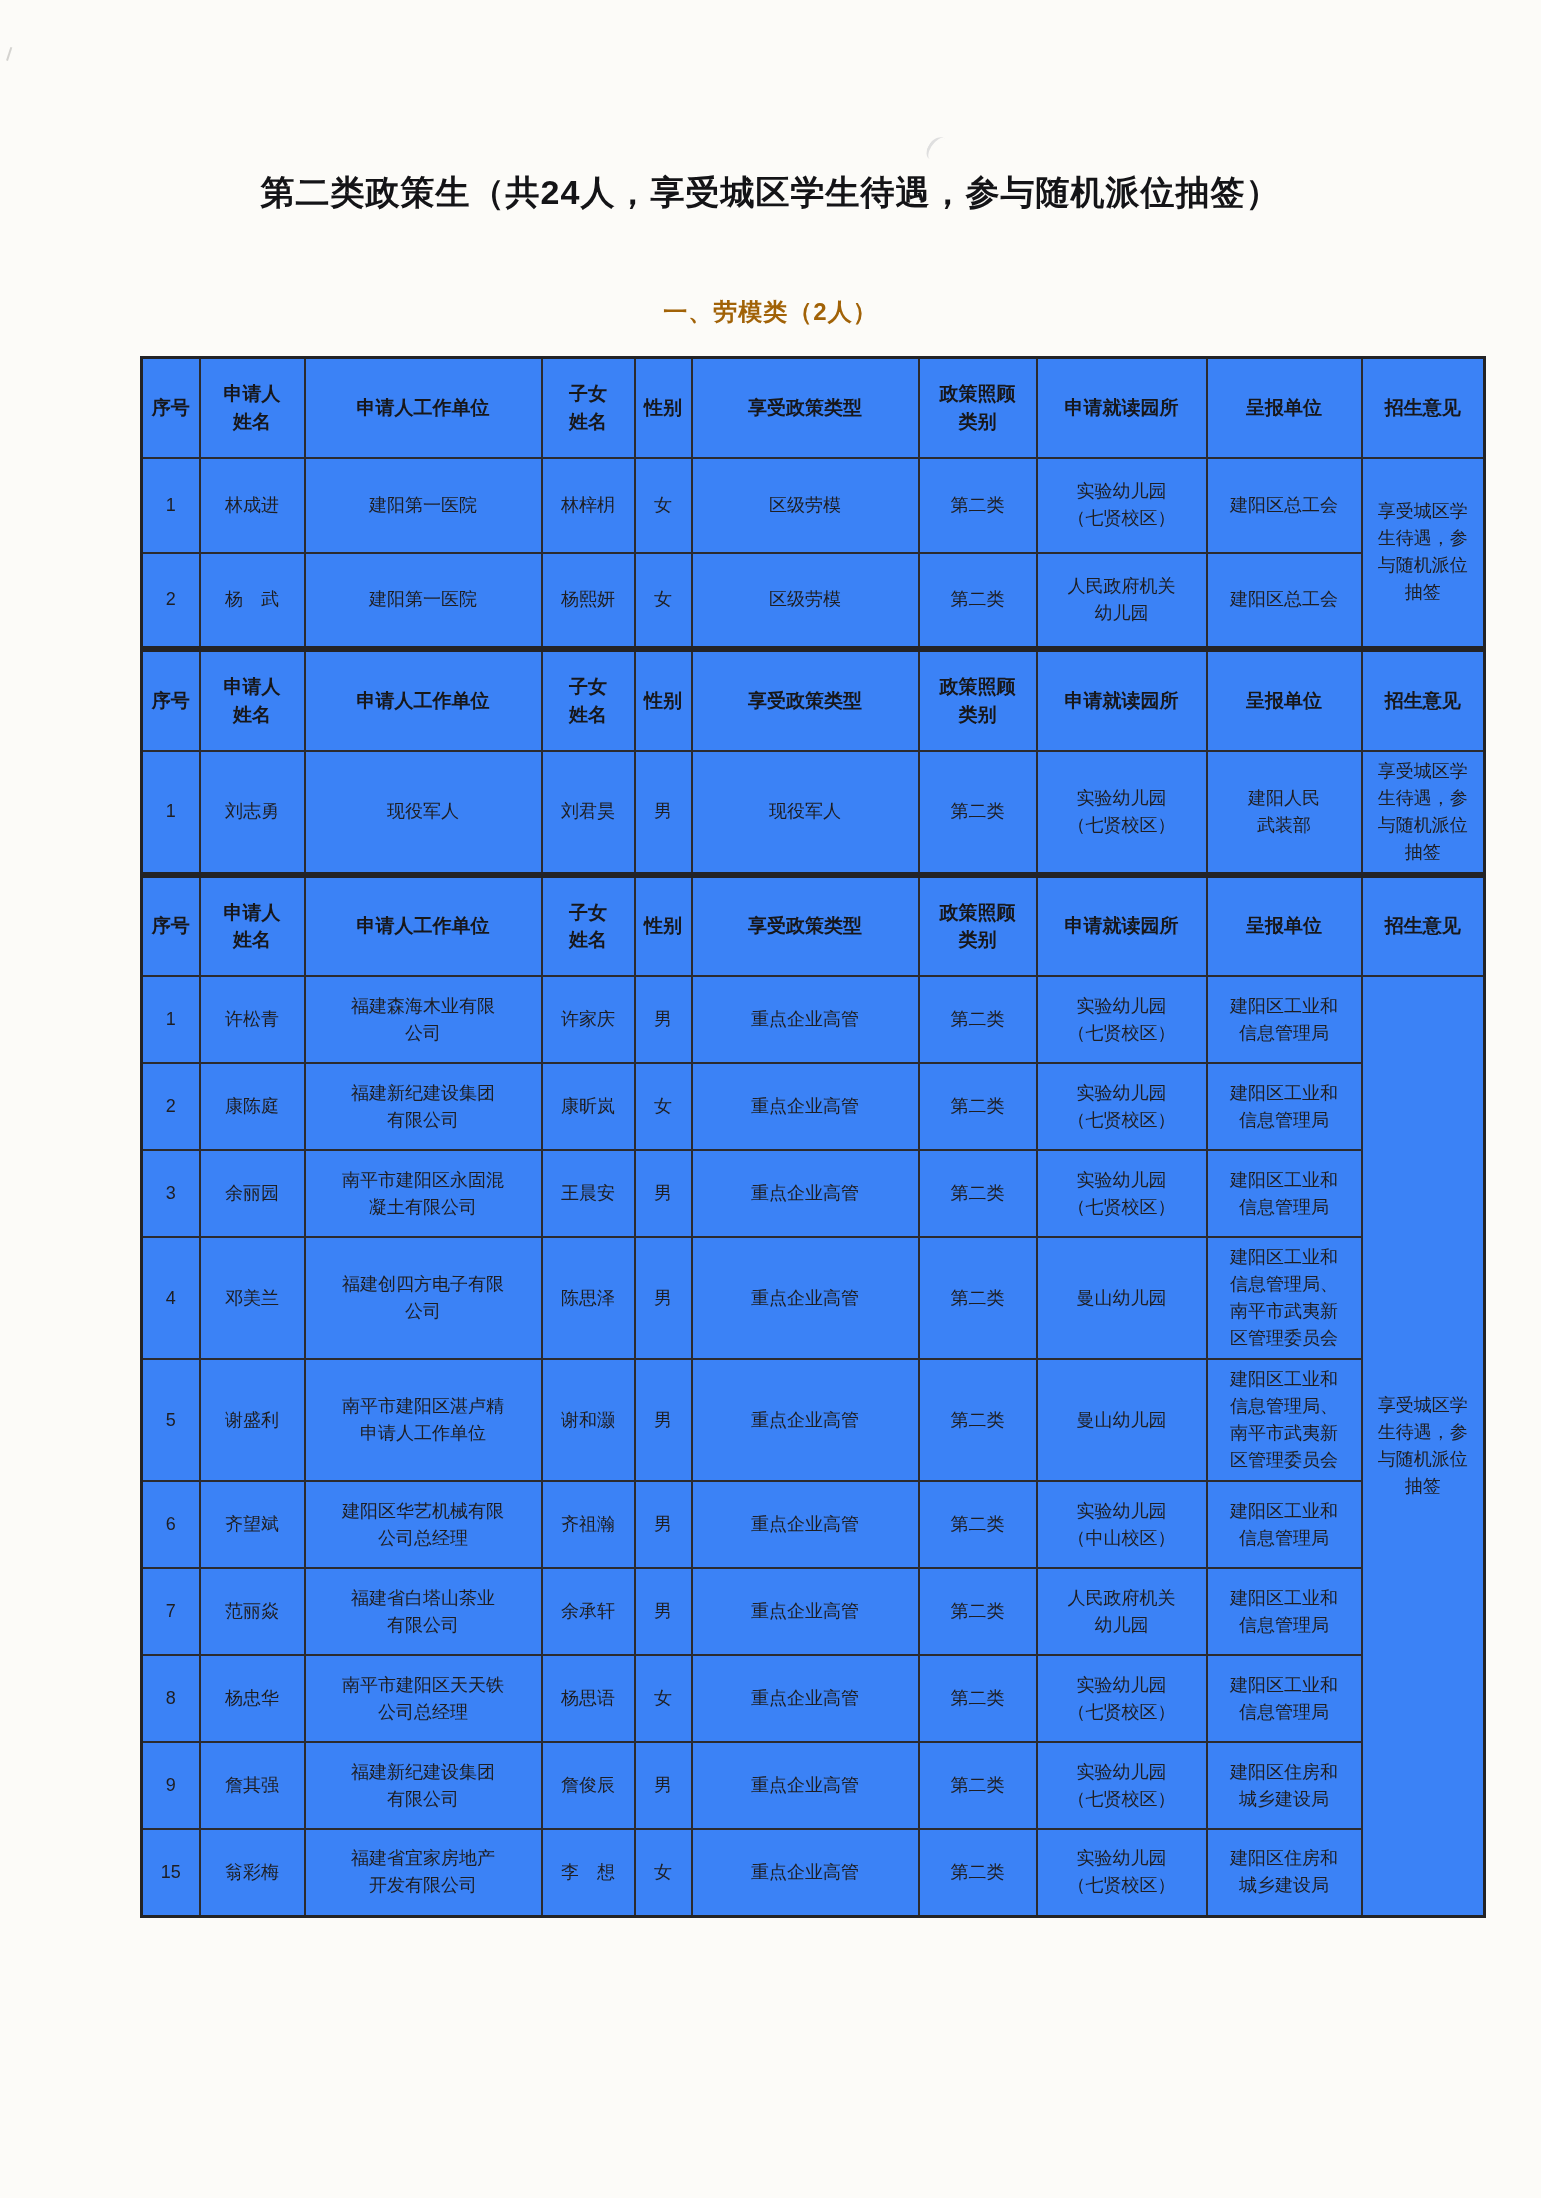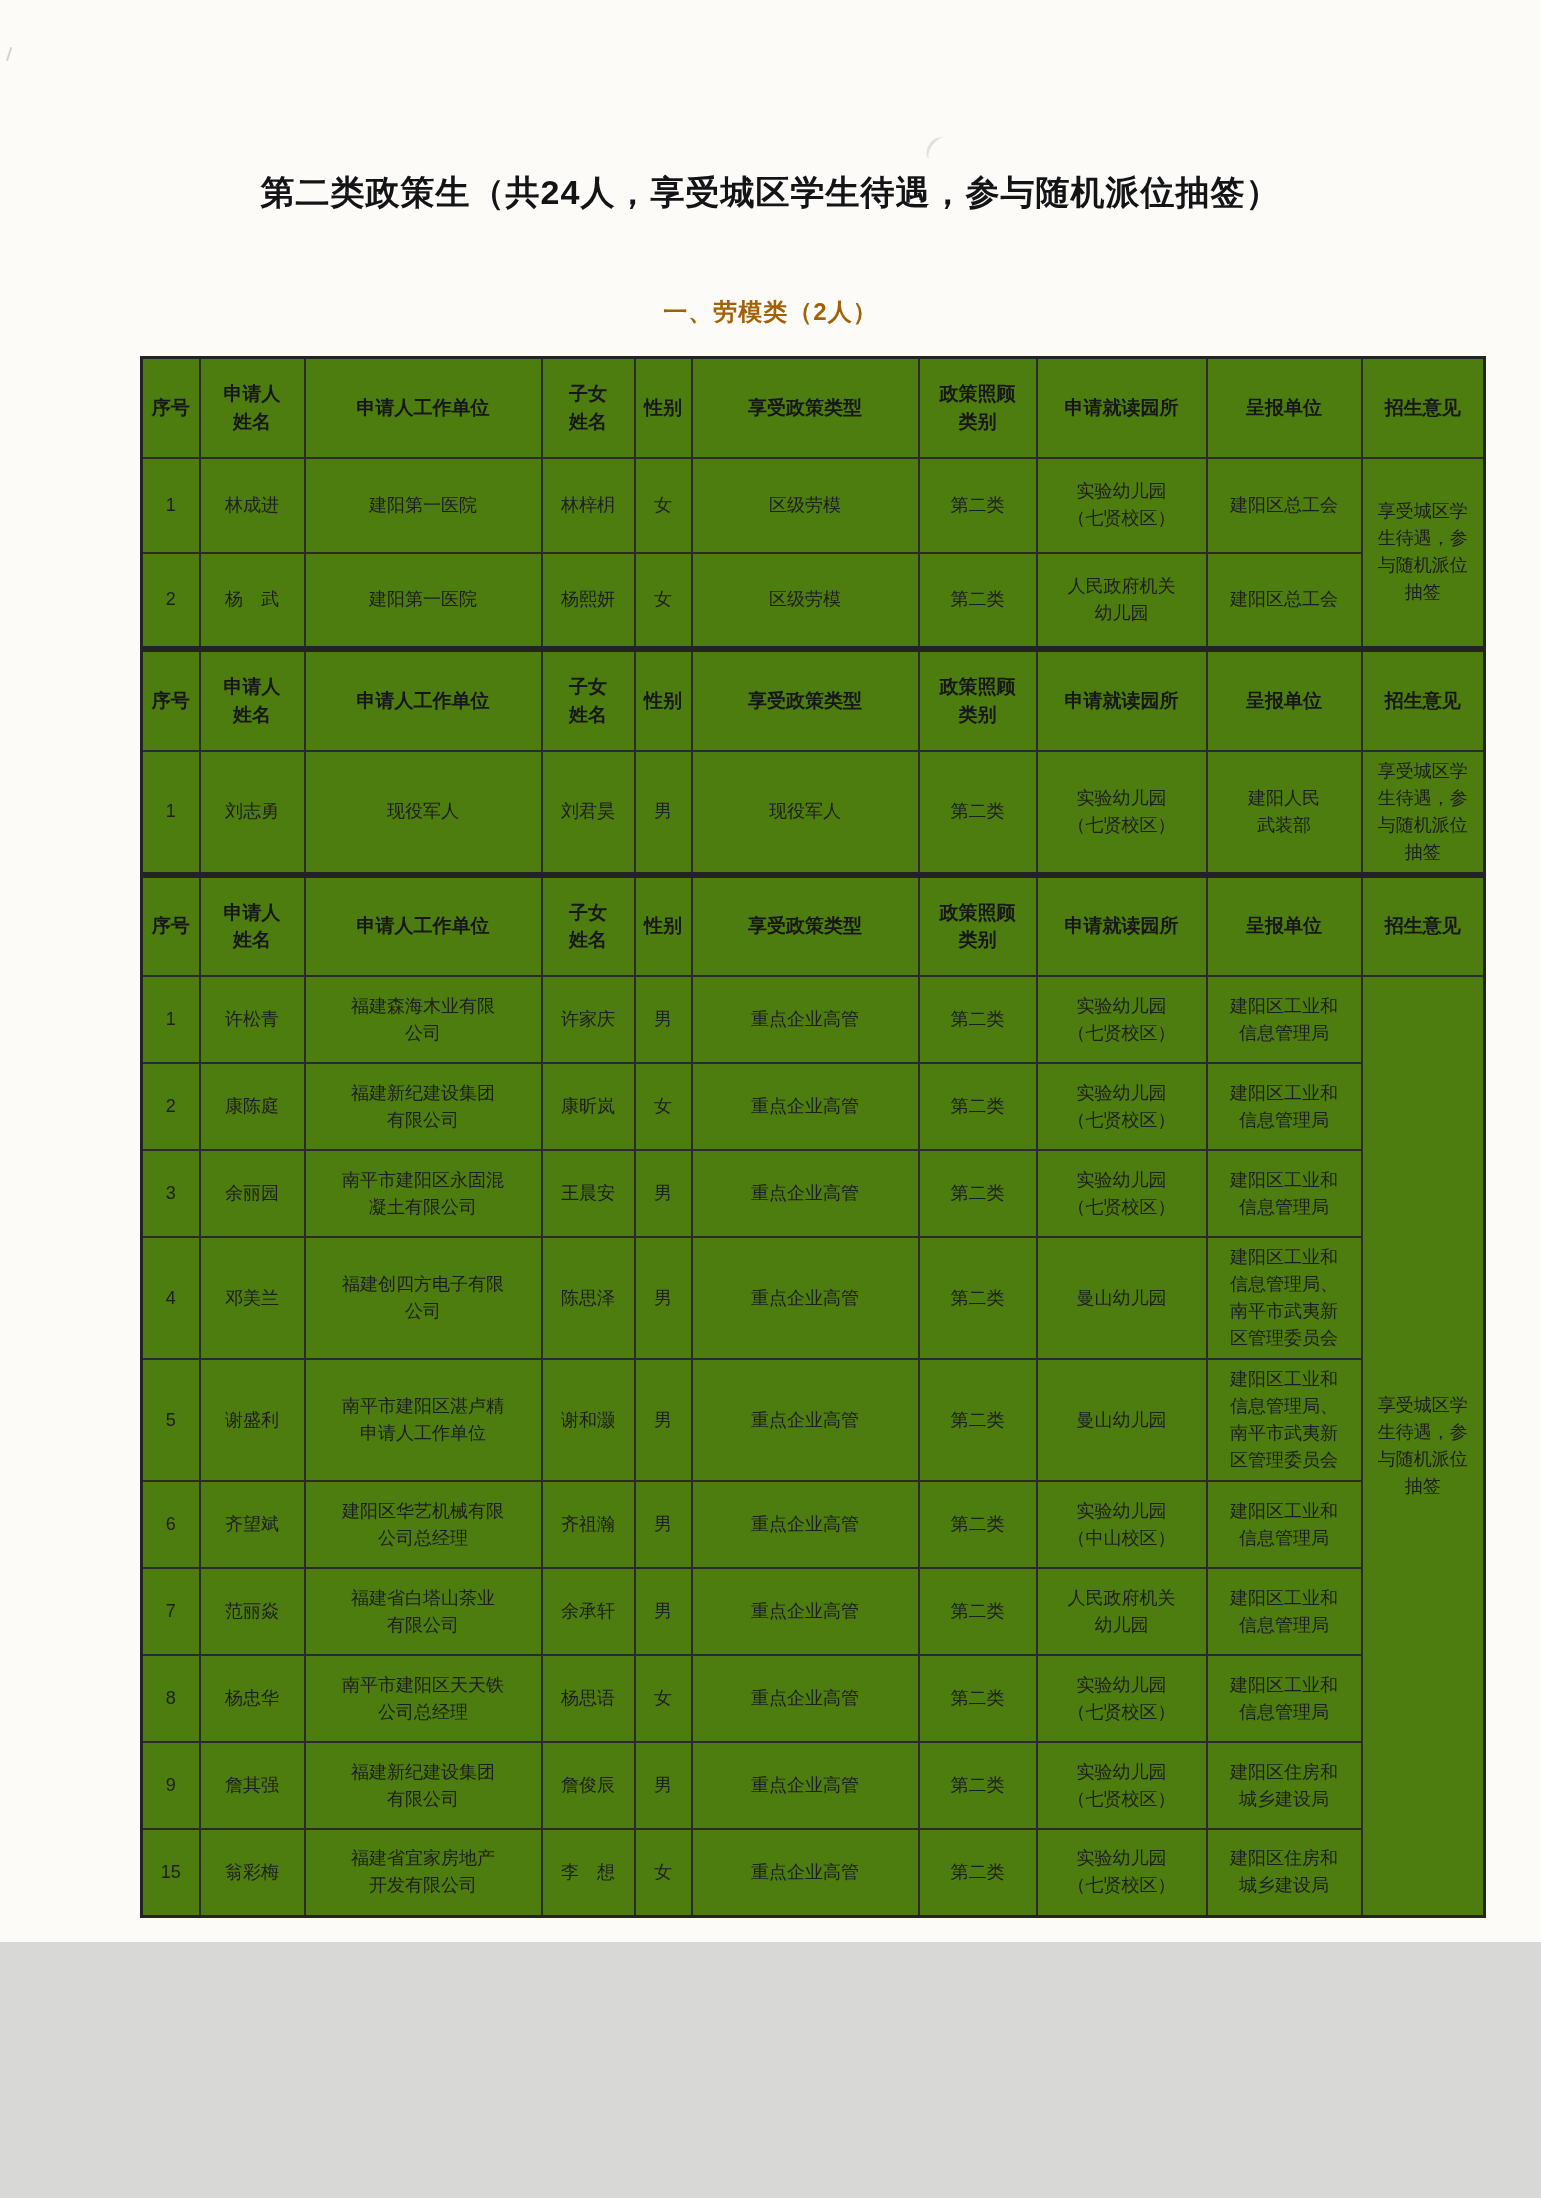--- a/index.html
+++ b/index.html
@@ -1,18 +1,18 @@
 <!DOCTYPE html>
 <html lang="zh"><head>
 <meta charset="utf-8">
 <style>
   html,body{margin:0;padding:0;background:#d8d8d6;}
   .page{
     position:relative;
-    width:1541px;height:1942px;
+    width:1541px;height:2198px;
     margin:0 auto;
     background:#fcfbf8;
     font-family:"Liberation Sans","DejaVu Sans",sans-serif;
     color:#1e1e22;
     overflow:hidden;
   }
   .title{
     margin:0;
     padding-top:170px;
     text-align:center;
@@ -29,21 +29,21 @@
     letter-spacing:1px;
     color:#a16207;
   }
   .sec-head.first{margin-top:80px;}
   table.grid{
     margin-left:140px;
     width:1343px;
     border-collapse:collapse;
     table-layout:fixed;
     border:3px solid #232326;
-    background:#4d7c0f;
+    background:#3b82f6;
   }
   table.grid th, table.grid td{
     border:2px solid #2b2b2f;
     text-align:center;
     vertical-align:middle;
     white-space:pre-line;
     overflow:hidden;
   }
   table.grid th{
     font-size:19px;

